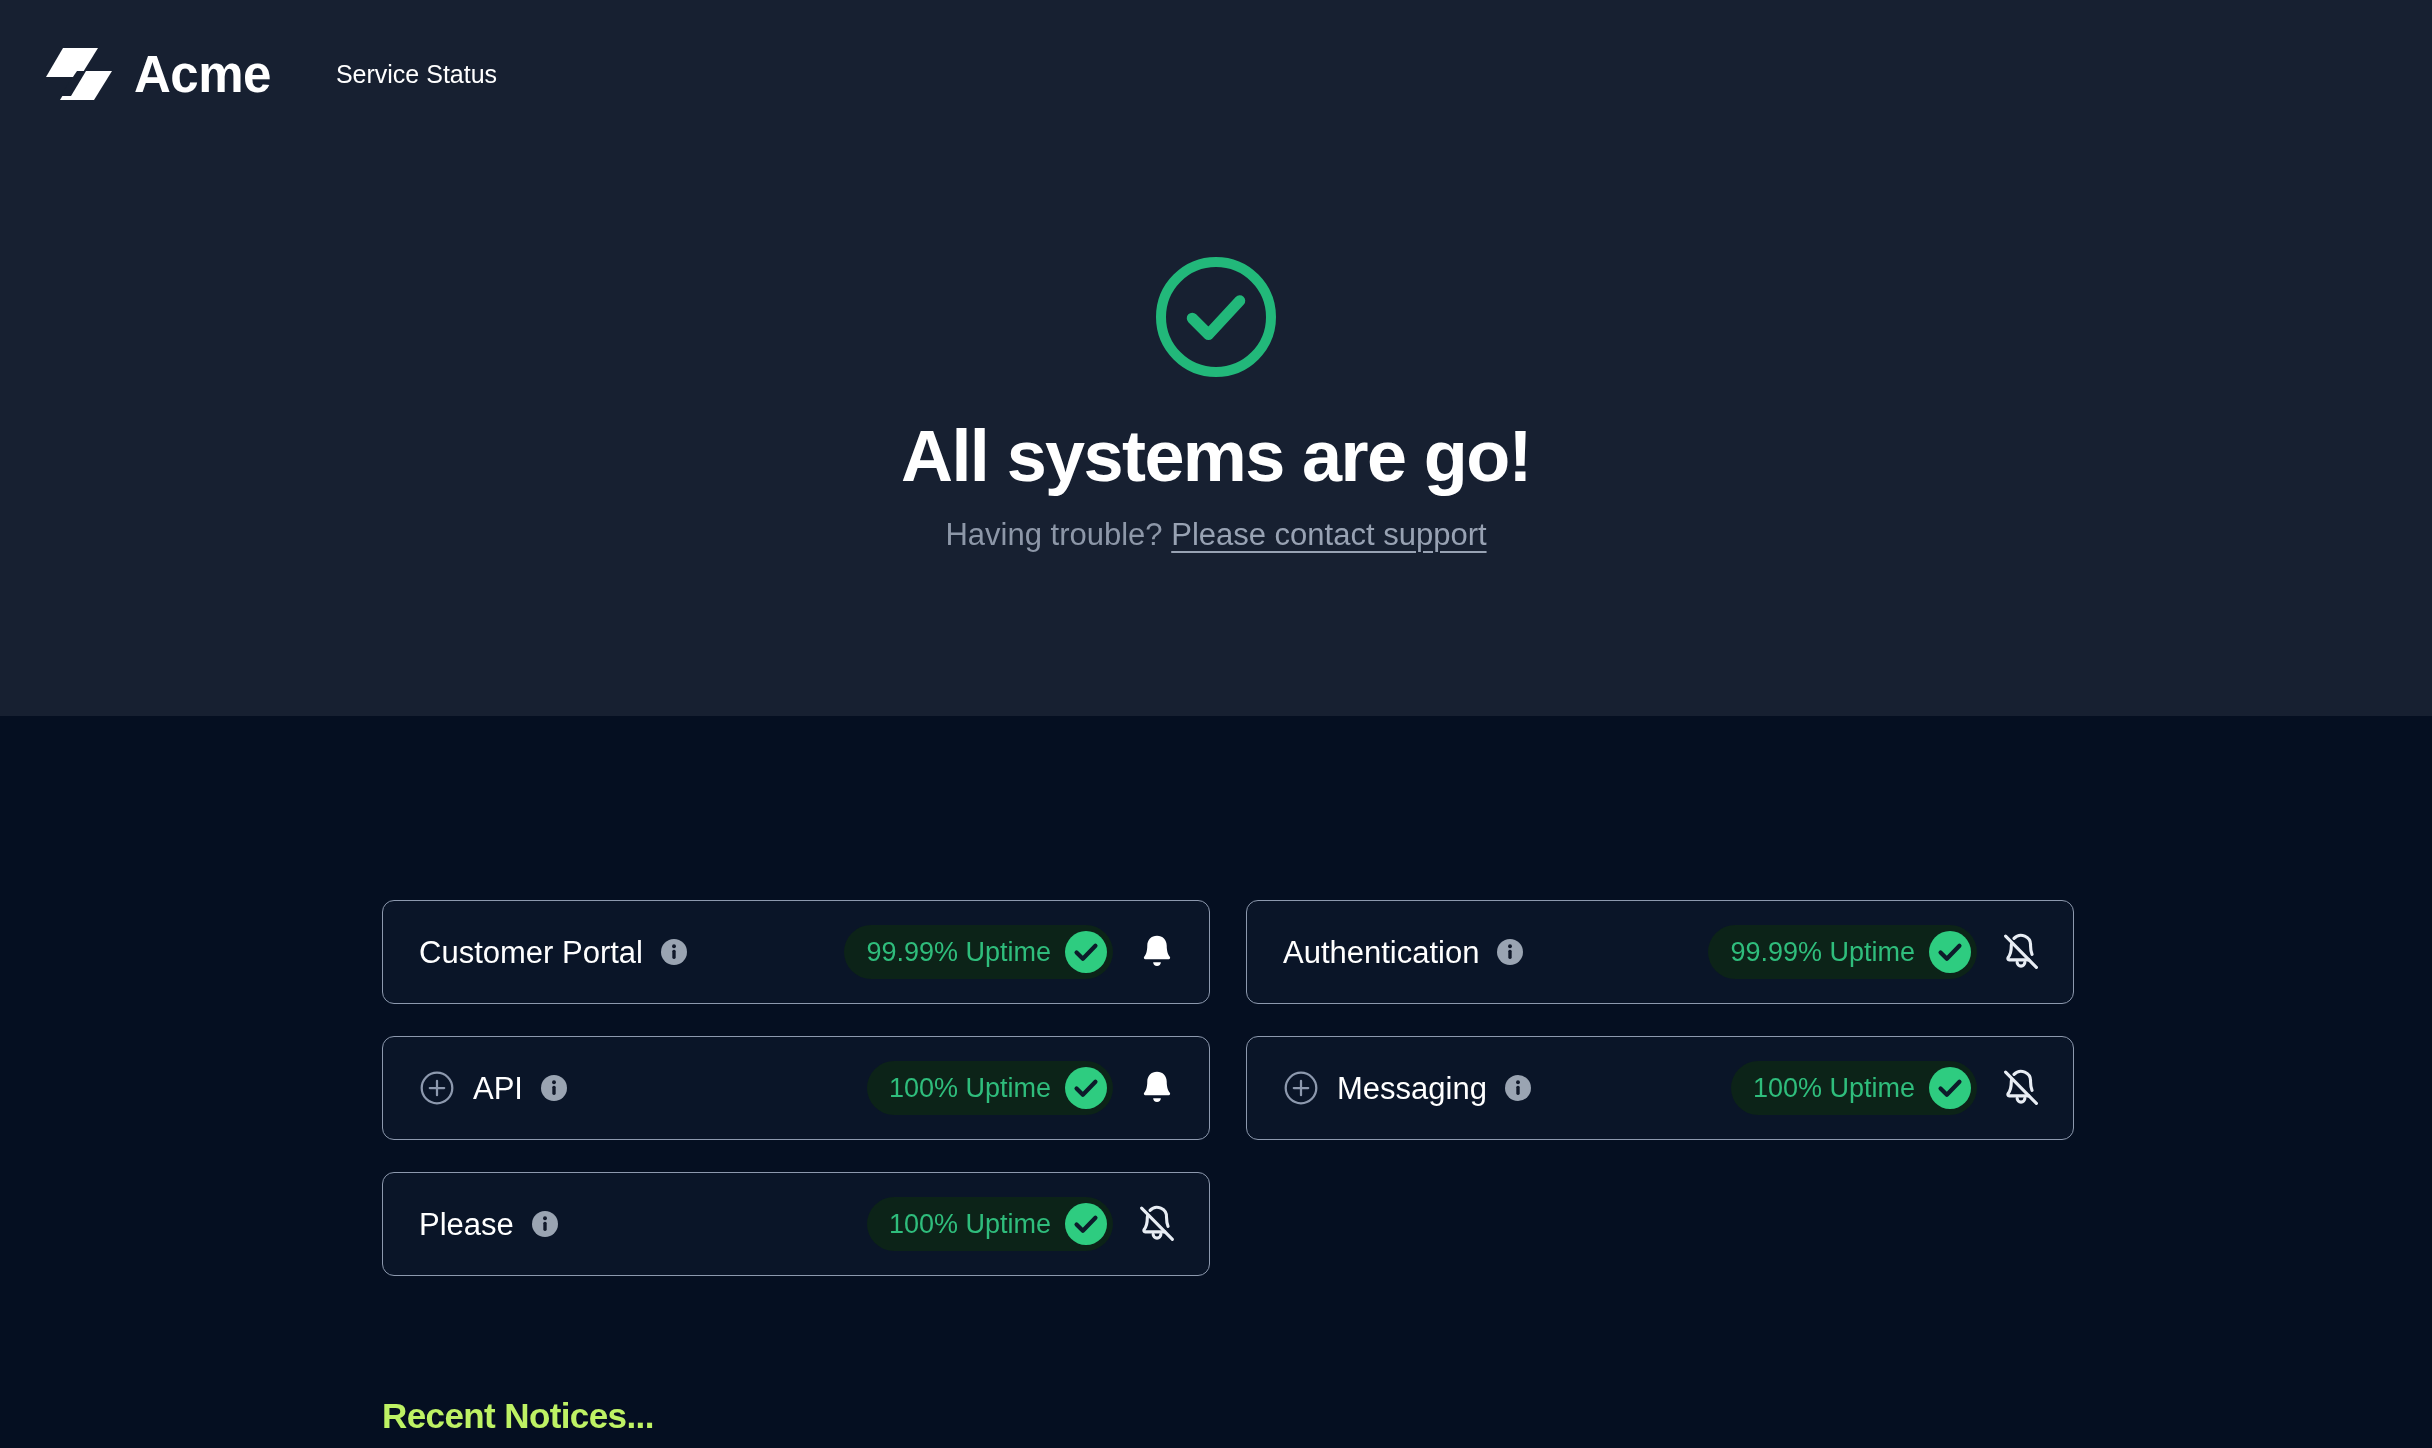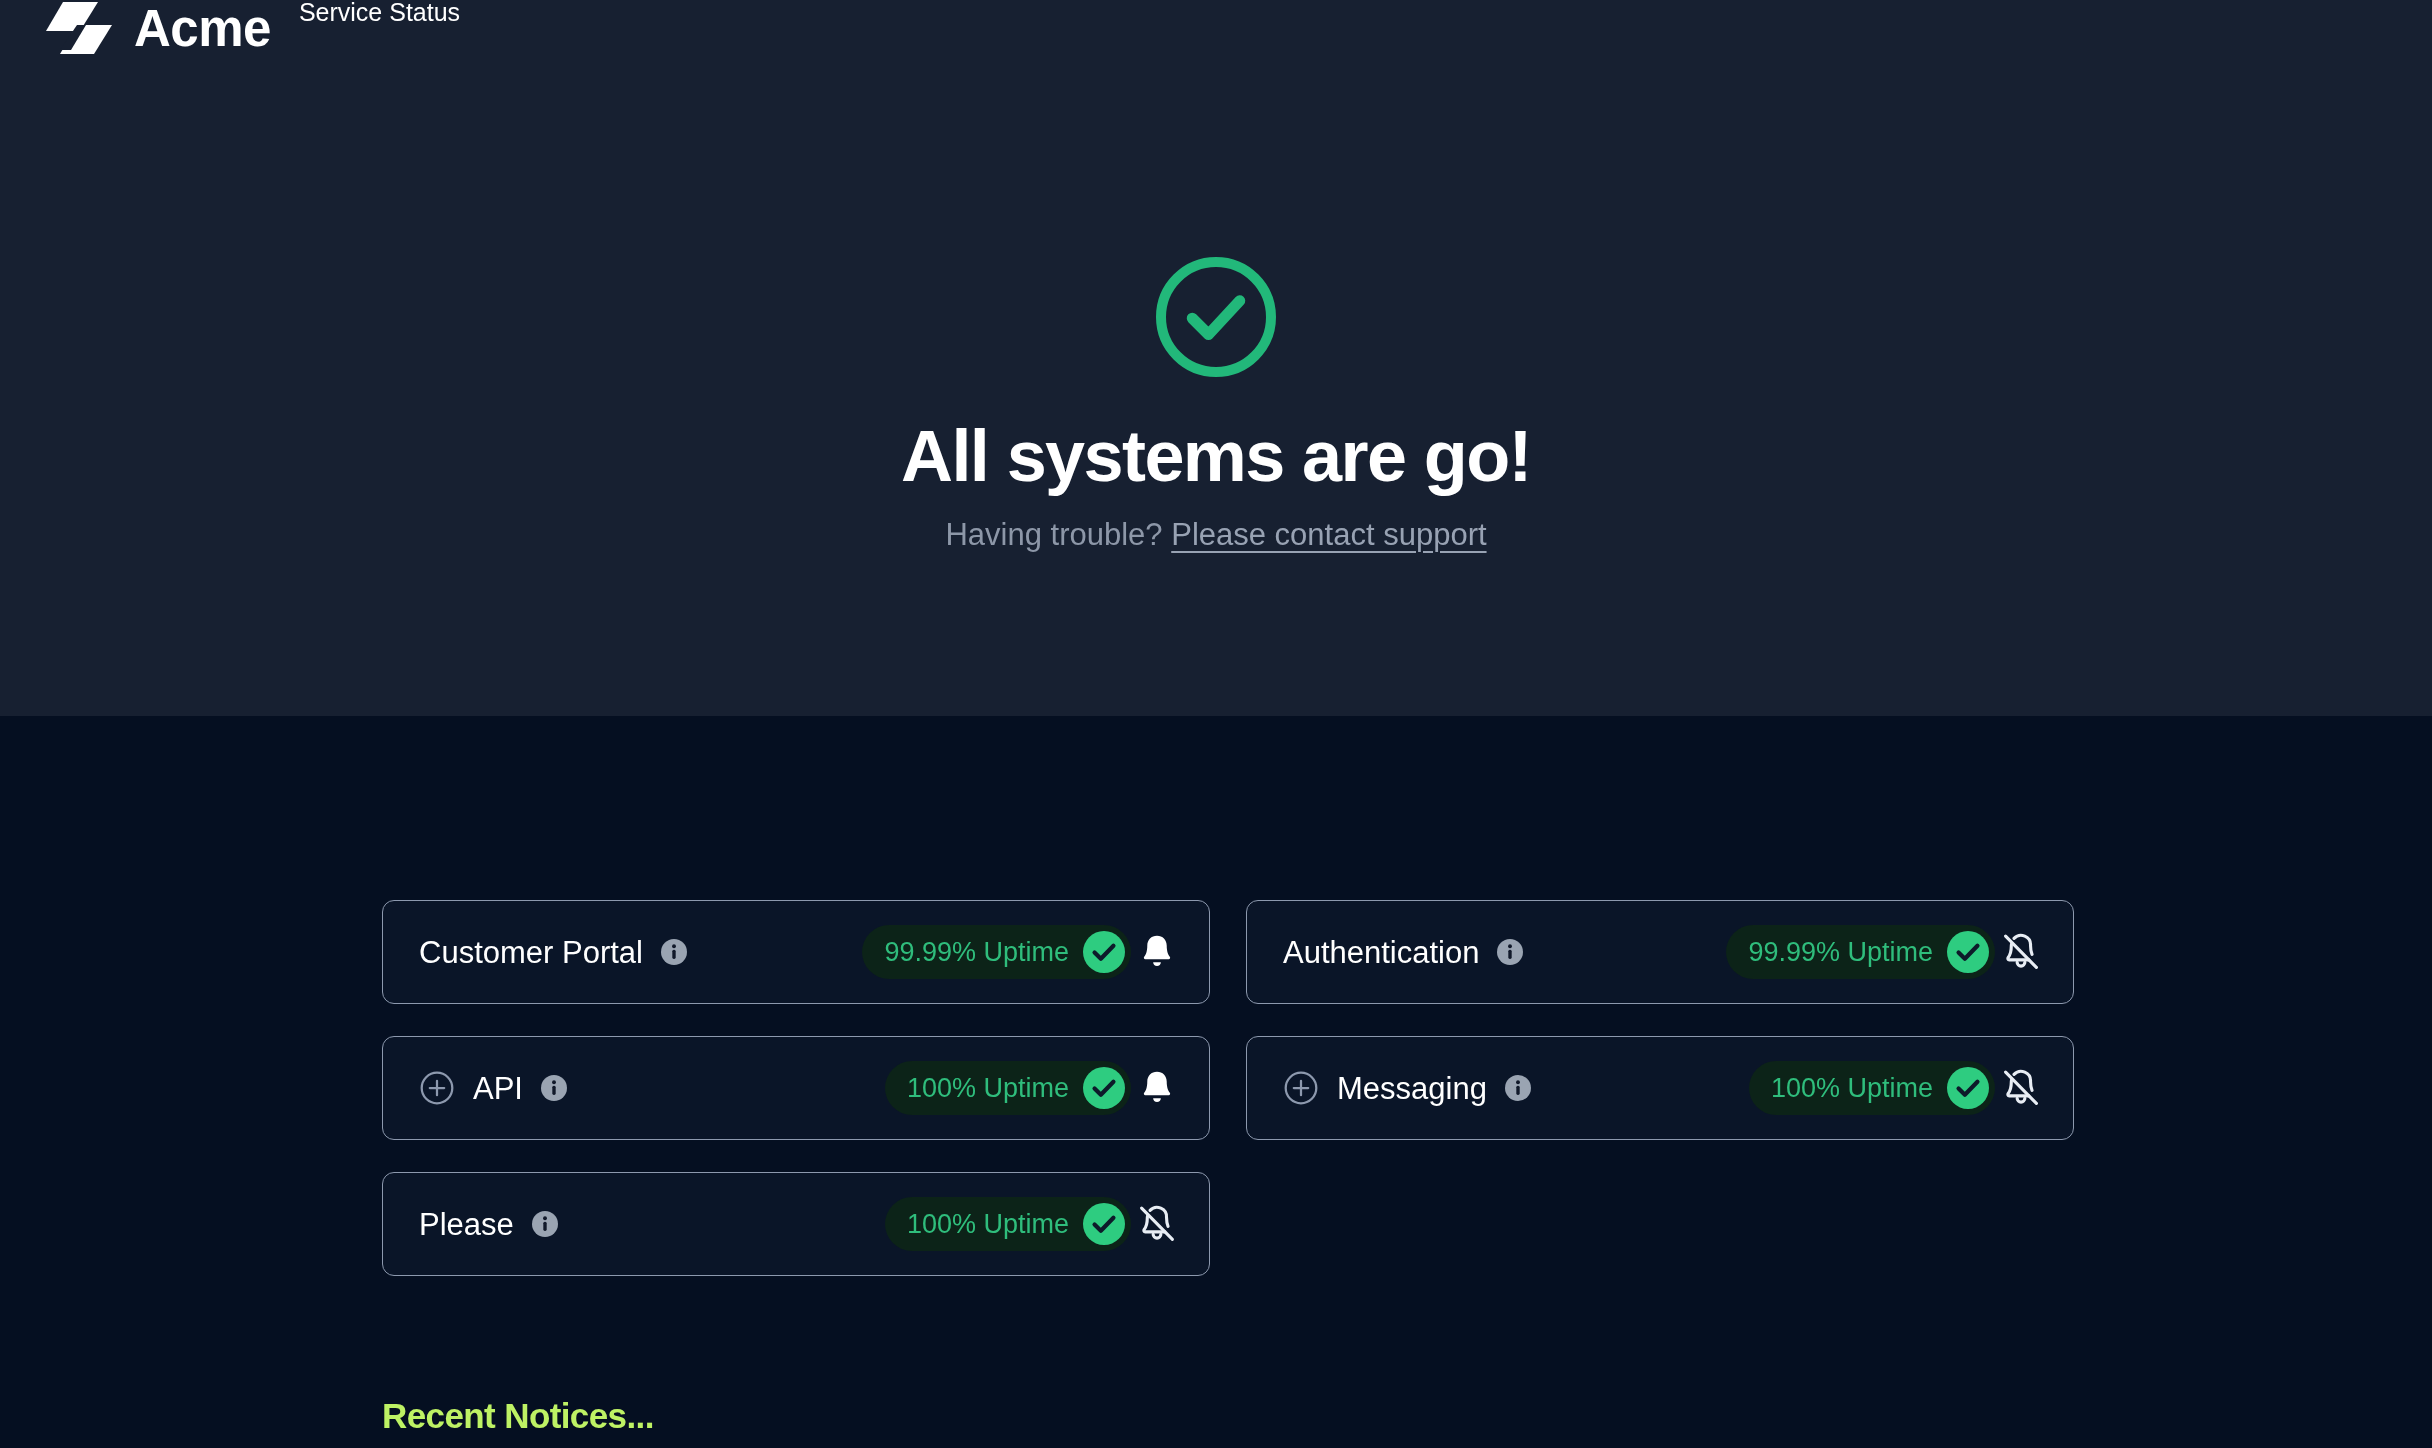--- a/index.html
+++ b/index.html
@@ -33,22 +33,23 @@
   }
 
   
   .topnav {
     position: absolute;
     left: 0;
     top: 0;
     width: 2432px;
     height: 148px;
     display: flex;
-    align-items: flex-start;
+    align-items: center;
     padding-left: 46px;
+    gap: 37px;
   }
   .brand {
     display: flex;
     align-items: center;
     gap: 22px;
     text-decoration: none;
   }
   .logo-mark {
     width: 66px;
     height: 56px;
@@ -169,21 +170,21 @@
     width: 26px;
     height: 26px;
     flex: none;
     margin-left: 18px;
     display: block;
   }
 
   .card-right {
     display: flex;
     align-items: center;
-    gap: 4px;
+    gap: 22px;
     flex: none;
   }
   .uptime-pill {
     display: flex;
     align-items: center;
     gap: 0;
     background: #0c2318;
     border-radius: 999px;
     height: 54px;
     padding: 0 6px 0 22px;

